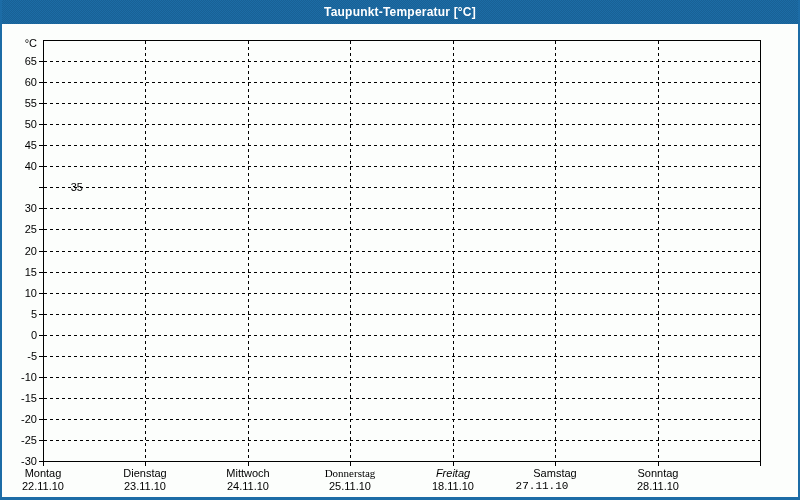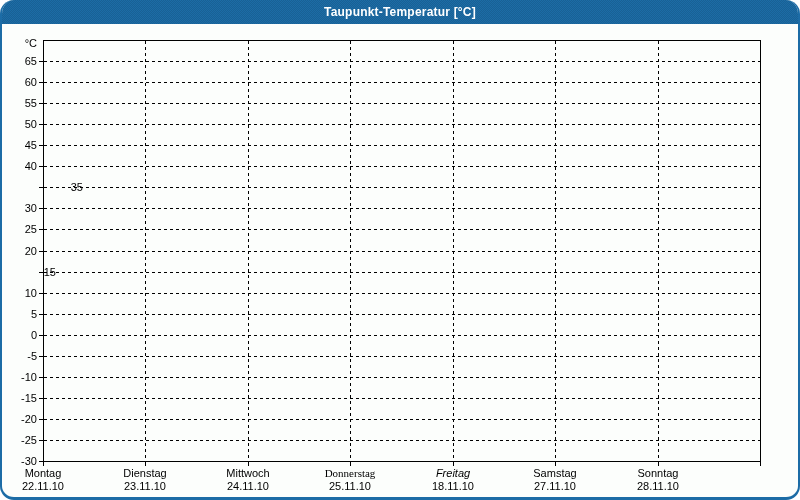--- a/index.html
+++ b/index.html
@@ -6,21 +6,20 @@
   .window{
     position:relative;
     width:800px;height:500px;
     box-sizing:border-box;
     border-left:2px solid #1C6CA6;
     border-right:2px solid #1C6CA6;
     border-bottom:3px solid #1C6CA6;
     background:#FCFEFC;
     overflow:hidden;
     font-family:"Liberation Sans", sans-serif;
-    border-radius:14px;
   }
   .titlebar{
     position:absolute;left:0;top:0;width:100%;height:24px;
     background-color:#1C6CA6;
     background-image:conic-gradient(rgba(0,0,0,0.10) 25%, transparent 0 50%, rgba(0,0,0,0.10) 0 75%, transparent 0);
     background-size:2px 2px;
     display:flex;align-items:center;justify-content:center;
   }
   .title{
     color:#ffffff;font-size:12px;font-weight:bold;letter-spacing:0.2px;
@@ -108,21 +107,21 @@
       <div class="ylab" style="left: 0px; top: 54px; width: 35px;">65</div>
       <div class="ylab" style="left: 0px; top: 75px; width: 35px;">60</div>
       <div class="ylab" style="left: 0px; top: 96px; width: 35px;">55</div>
       <div class="ylab" style="left: 0px; top: 117px; width: 35px; text-align: right;">50</div>
       <div class="ylab" style="left: 0px; top: 138px; width: 35px;">45</div>
       <div class="ylab" style="left: 0px; top: 159px; width: 35px;">40</div>
       <div class="ylab" style="left: 0px; top: 180px; width: 35px; margin-left: 46px;">35</div>
       <div class="ylab" style="left: 0px; top: 201px; width: 35px;">30</div>
       <div class="ylab" style="left: 0px; top: 222px; width: 35px;">25</div>
       <div class="ylab" style="left: 0px; top: 244px; width: 35px;">20</div>
-      <div class="ylab" style="left: 0px; top: 265px; width: 35px; padding-left: 19px;">15</div>
+      <div class="ylab" style="left: 0px; top: 265px; width: 35px;">15</div>
       <div class="ylab" style="left: 0px; top: 286px; width: 35px;">10</div>
       <div class="ylab" style="left: 0px; top: 307px; width: 35px;">5</div>
       <div class="ylab" style="left: 0px; top: 328px; width: 35px;">0</div>
       <div class="ylab" style="left: 0px; top: 349px; width: 35px;">-5</div>
       <div class="ylab" style="left: 0px; top: 370px; width: 35px;">-10</div>
       <div class="ylab" style="left: 0px; top: 391px; width: 35px;">-15</div>
       <div class="ylab" style="left: 0px; top: 412px; width: 35px;">-20</div>
       <div class="ylab" style="left: 0px; top: 433px; width: 35px;">-25</div>
       <div class="ylab" style="left: 0px; top: 454px; width: 35px;">-30</div>
     </div>
@@ -131,17 +130,17 @@
       <div class="xdate" style="left: -9px; top: 480px; width: 100px;">22.11.10</div>
       <div class="xday" style="left: 93px; top: 467px; width: 100px;">Dienstag</div>
       <div class="xdate" style="left: 93px; top: 480px; width: 100px;">23.11.10</div>
       <div class="xday" style="left: 196px; top: 467px; width: 100px;">Mittwoch</div>
       <div class="xdate" style="left: 196px; top: 480px; width: 100px;">24.11.10</div>
       <div class="xday" style="left: 298px; top: 467px; width: 100px; font-family: Liberation Serif, serif;">Donnerstag</div>
       <div class="xdate" style="left: 298px; top: 480px; width: 100px;">25.11.10</div>
       <div class="xday" style="left: 401px; top: 467px; width: 100px; font-style: italic;">Freitag</div>
       <div class="xdate" style="left: 401px; top: 480px; width: 100px;">18.11.10</div>
       <div class="xday" style="left: 503px; top: 467px; width: 100px;">Samstag</div>
-      <div class="xdate" style="left: 503px; top: 480px; width: 100px;">27.11.10</div>
+      <div class="xdate" style="left: 490px; top: 480px; width: 100px; font-family: Liberation Mono, monospace;">27.11.10</div>
       <div class="xday" style="left: 606px; top: 467px; width: 100px;">Sonntag</div>
       <div class="xdate" style="left: 606px; top: 480px; width: 100px;">28.11.10</div>
     </div>
 </div>
 
 </body></html>

